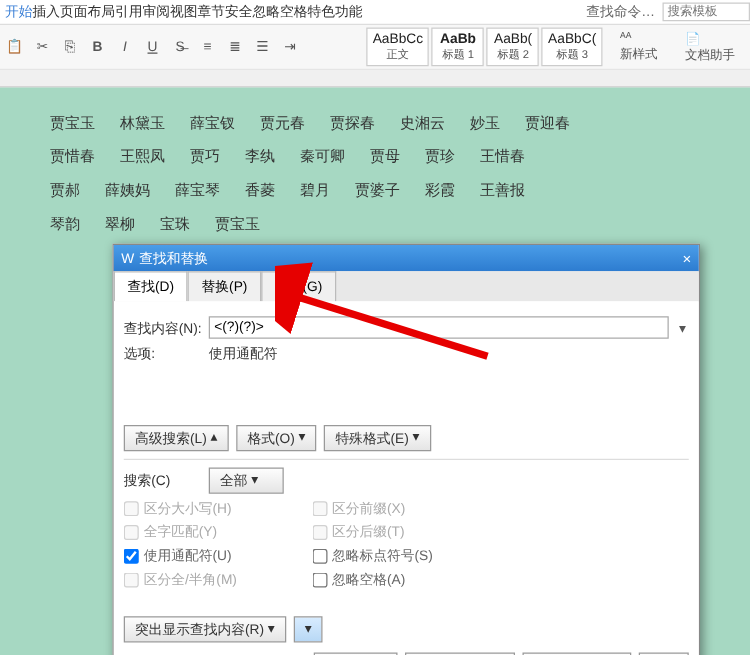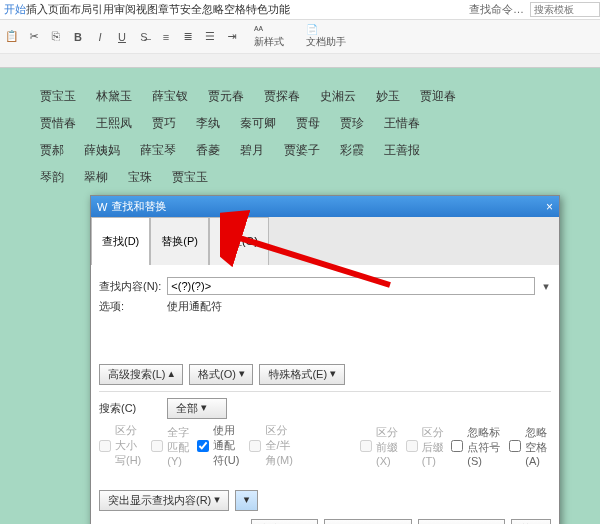--- a/index.html
+++ b/index.html
@@ -13,32 +13,32 @@
 .style-box .prev{font-size:11px;color:#222}
 .style-box .lbl{font-size:9px;color:#555}
 .newstyle{font-size:10px;color:#555;padding:2px 8px;text-align:left}
 .ruler{height:14px;border-bottom:1px solid #ccc;background:#f0f0f0;position:relative}
 .doc-area{background:#a6d8c2;padding:10px 40px;height:460px;position:relative}
 .name-row{display:flex;gap:20px;margin:10px 0;font-size:12px;color:#333}
 .dialog{position:absolute;left:90px;top:195px;width:470px;background:#f4f4f4;border:1px solid #888;box-shadow:2px 2px 8px rgba(0,0,0,.4)}
 .dlg-title{background:linear-gradient(#4a9de8,#2d7cd0);color:#fff;font-size:11px;padding:3px 6px;display:flex;align-items:center}
 .dlg-title .x{margin-left:auto;font-size:12px;cursor:pointer}
 .dlg-tabs{display:flex;background:#e8e8e8;font-size:11px}
-.dlg-tab{padding:16px 10px;border:1px solid #bbb;border-bottom:none;background:#f0f0f0;cursor:pointer}
+.dlg-tab{padding:4px 10px;border:1px solid #bbb;border-bottom:none;background:#f0f0f0;cursor:pointer}
 .dlg-tab.active{background:#fff}
 .dlg-body{background:#fff;padding:8px;font-size:11px;color:#333;position:relative}
 .field-row{display:flex;align-items:center;margin:4px 0;gap:6px}
 .field-row label{min-width:62px}
 .field-row input[type=text]{flex:1;border:1px solid #aaa;padding:1px 3px;font-size:11px;height:18px}
 .dd{display:inline-block;width:10px;text-align:center;color:#555}
 .btn{border:1px solid #999;background:linear-gradient(#fdfdfd,#e5e5e5);padding:2px 8px;font-size:11px;cursor:pointer;display:inline-flex;align-items:flex-start;gap:3px}
 .btn-row{display:flex;gap:6px;margin:6px 0}
 .sep{height:1px;background:#ddd;margin:6px 0}
 .opts{display:flex;gap:60px}
-.opt-col{display:flex;flex-direction:row;gap:4px}
+.opt-col{display:flex;flex-direction:column;gap:4px}
 .chk{display:flex;align-items:center;gap:4px;font-size:11px;color:#666}
 .chk input{width:12px;height:12px}
 .chk.disabled{color:#aaa}
 .bottom-btns{display:flex;gap:6px;margin-top:8px;flex-wrap:wrap}
 .bottom-btns .spacer{flex:1}
 .tips{color:#3a7fd6;font-size:11px;padding:4px 0}
 .arrow{position:absolute;left:220px;top:205px;pointer-events:none;z-index:20}
 .search-area{position:absolute;right:0;top:2px;display:flex;align-items:flex-end;gap:6px;font-size:11px;color:#666}
 .search-area input{border:1px solid #ccc;font-size:10px;padding:1px 3px;width:70px}
 </style>
@@ -73,20 +73,38 @@
       <i>I</i>
     </span>
   <span class="tb-icon">
       <u>U</u>
     </span>
   <span class="tb-icon">S̶</span>
   <span class="tb-icon">≡</span>
   <span class="tb-icon">≣</span>
   <span class="tb-icon">☰</span>
   <span class="tb-icon">⇥</span>
+  <div class="styles-grp">
+    <div class="style-box">
+        <div class="prev">AaBbCc</div>
+        <div class="lbl">正文</div>
+      </div>
+    <div class="style-box">
+        <div class="prev" style="font-weight:bold">AaBb</div>
+        <div class="lbl">标题 1</div>
+      </div>
+    <div class="style-box">
+        <div class="prev">AaBb(</div>
+        <div class="lbl">标题 2</div>
+      </div>
+    <div class="style-box">
+        <div class="prev">AaBbC(</div>
+        <div class="lbl">标题 3</div>
+      </div>
+  </div>
   <div class="newstyle">ᴬᴬ<br><span>新样式</span></div>
   <div class="newstyle">📄<br><span>文档助手</span></div>
 </div>
 
 <div class="ruler"></div>
 
 <div class="doc-area">
   <div class="name-row">
       <span>贾宝玉</span>
       <span>林黛玉</span>

